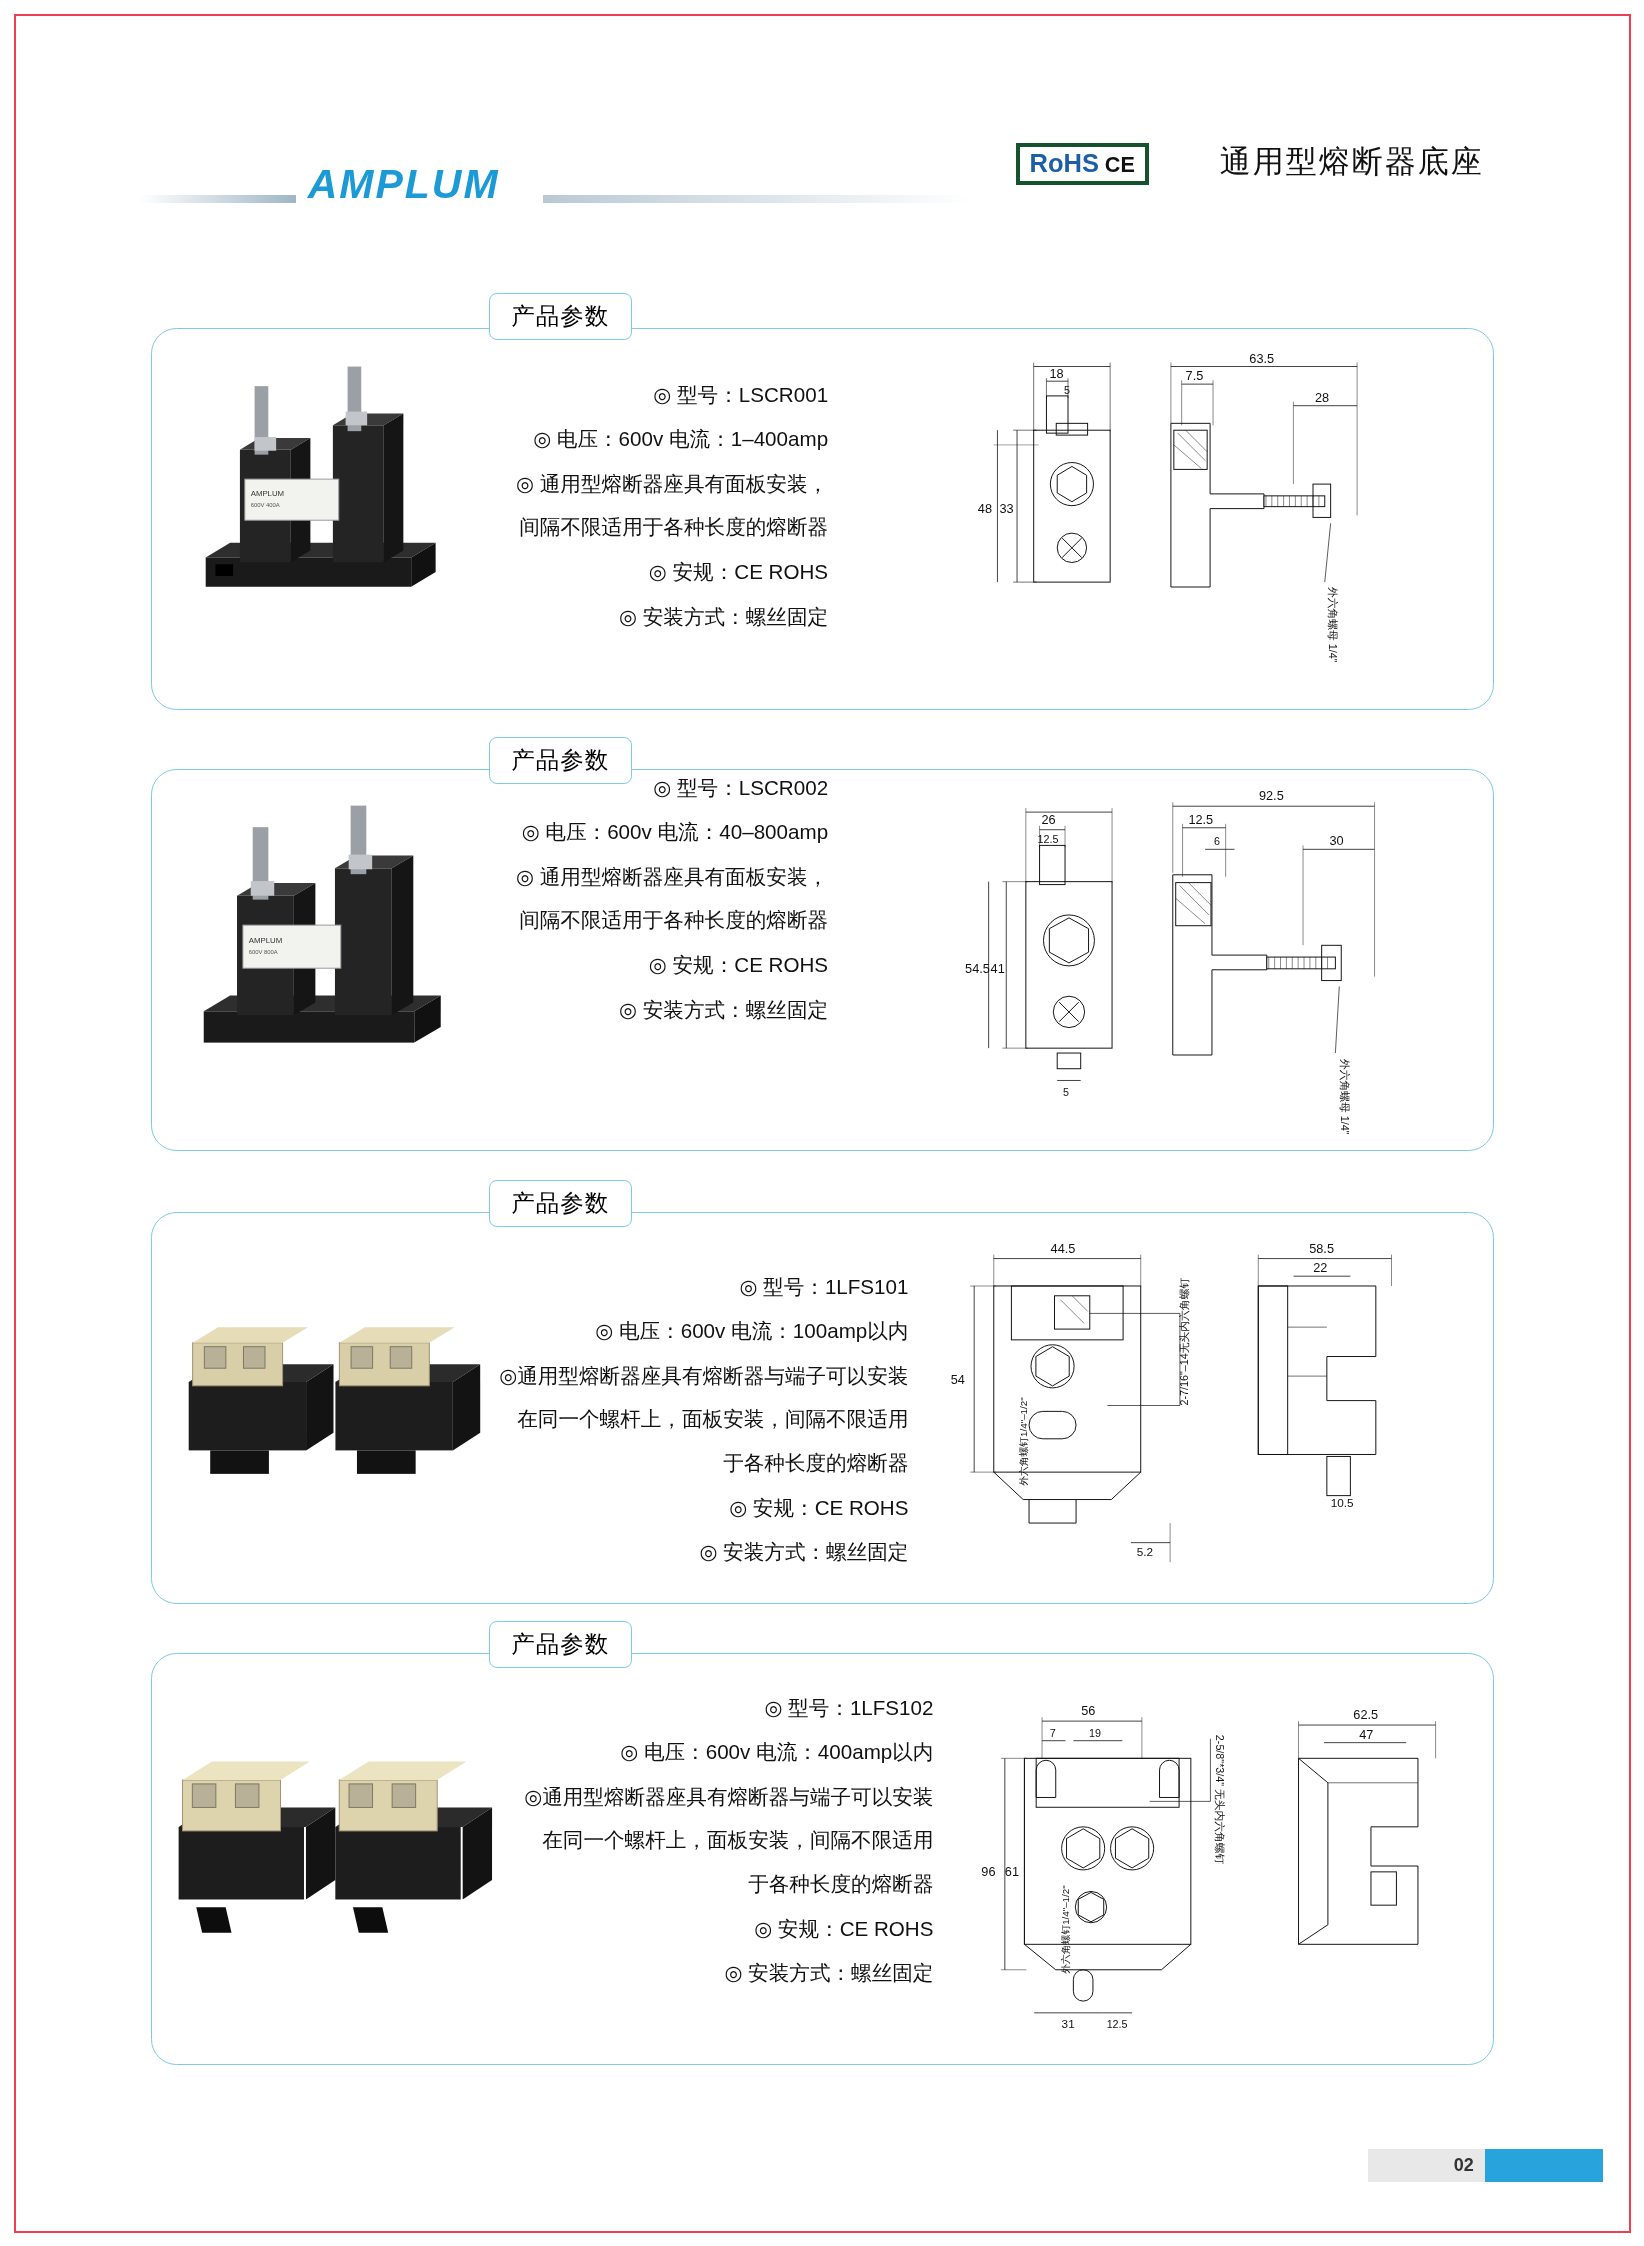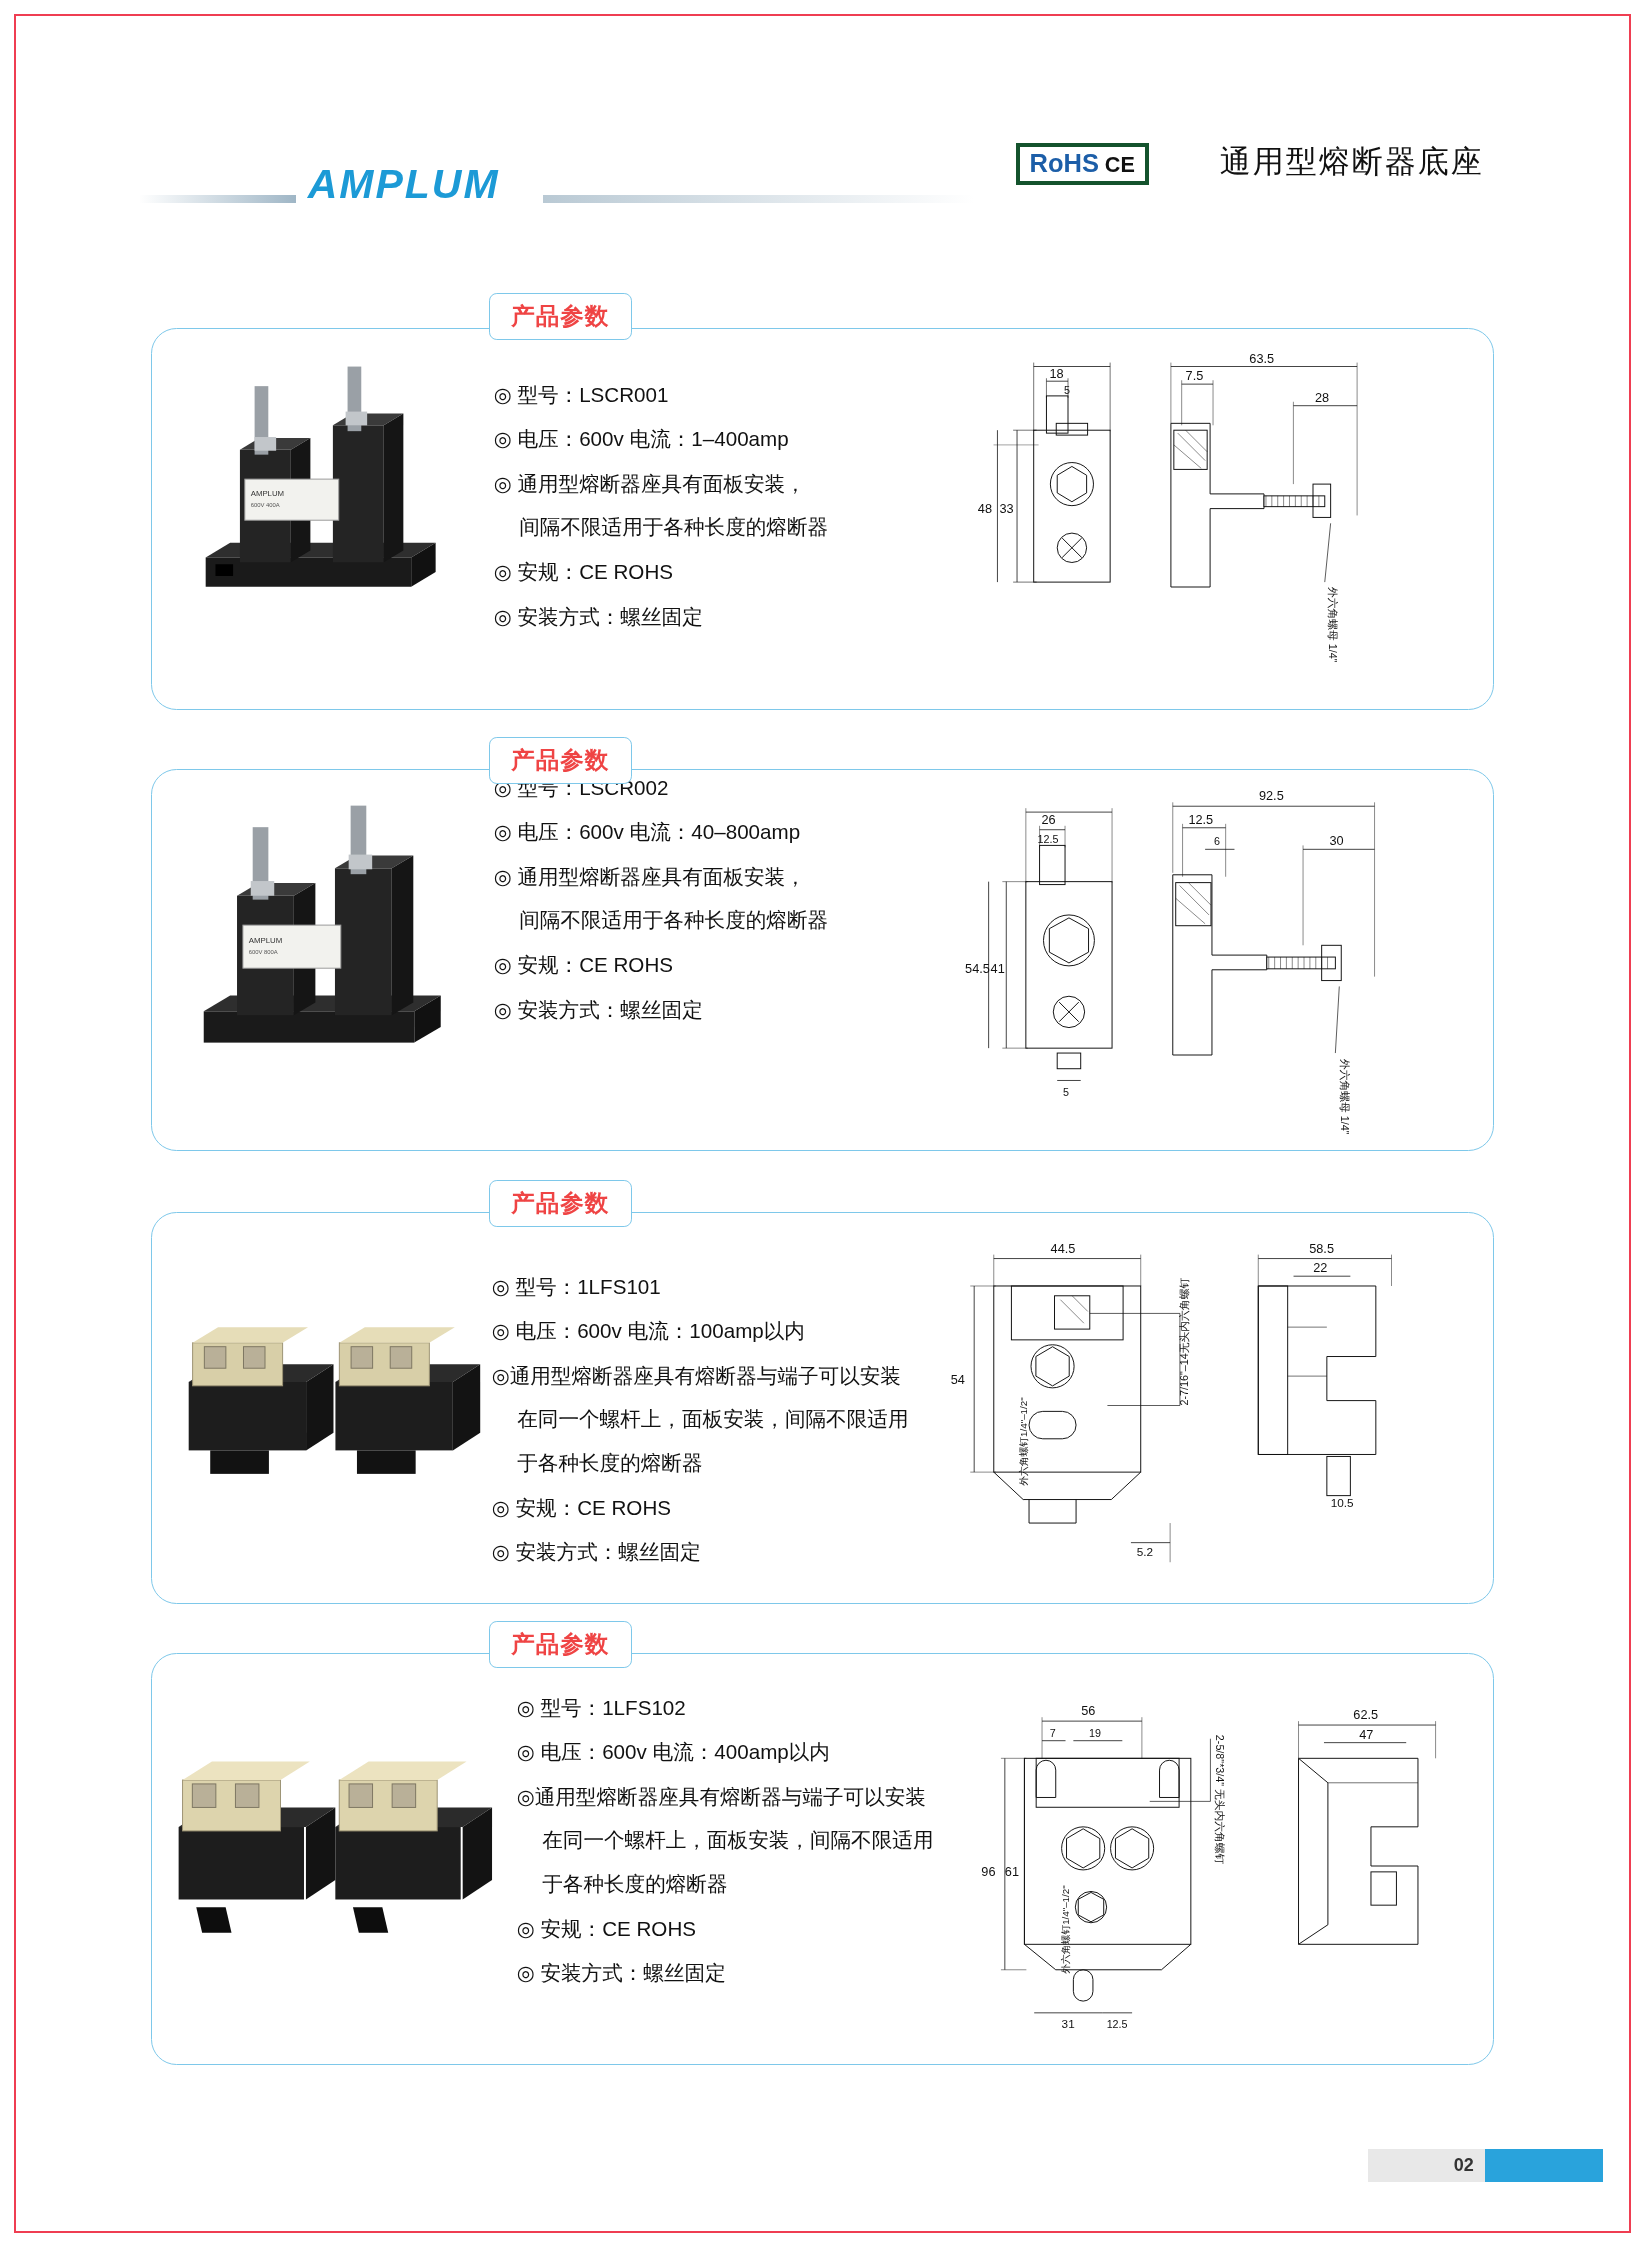--- a/index.html
+++ b/index.html
@@ -9,21 +9,21 @@
     font-family:"Liberation Sans","DejaVu Sans",sans-serif;
     position:relative;
     overflow:hidden;
   }
   .page-border{
     position:absolute;left:13.7px;top:13.7px;right:13.7px;bottom:13.7px;
     border:2px solid #ef3e52;
     box-sizing:border-box;
   }
   .inner{
-    position:absolute;left:13.7px;top:13.7px;width:1617px;height:2219px;
+    position:absolute;left:13.7px;top:13.7px;width:1617px;height:2219px;text-align:right;
   }
   .brand{
     position:absolute;left:294px;top:147px;
     font-size:41px;font-weight:bold;font-style:italic;
     color:#1c9ad6;letter-spacing:2px;
     font-family:"Liberation Sans",sans-serif;
   }
   .bar-left{
     position:absolute;left:125px;top:181px;width:157px;height:8.8px;
     background:linear-gradient(to right,#ffffff,#9fb6c6);
@@ -54,21 +54,21 @@
     border-radius:25.5px;
     box-sizing:border-box;
     background:#ffffff;
   }
   .card-tab{
     position:absolute;
     border:1px solid #7ec8ea;
     border-radius:7.8px;
     background:#ffffff;
     padding:5.9px 21.6px 7.8px 21.6px;
-    font-size:23.5px;font-weight:bold;color:#ef4444;
+    font-size:23.5px;font-weight:normal;color:#000000;
     letter-spacing:1px;
     z-index:5;
   }
 
   .specs{position:absolute;}
   .spec-line{
     font-size:20.6px;color:#111;line-height:1.55;
     margin-bottom:12.7px;
     white-space:nowrap;
   }

